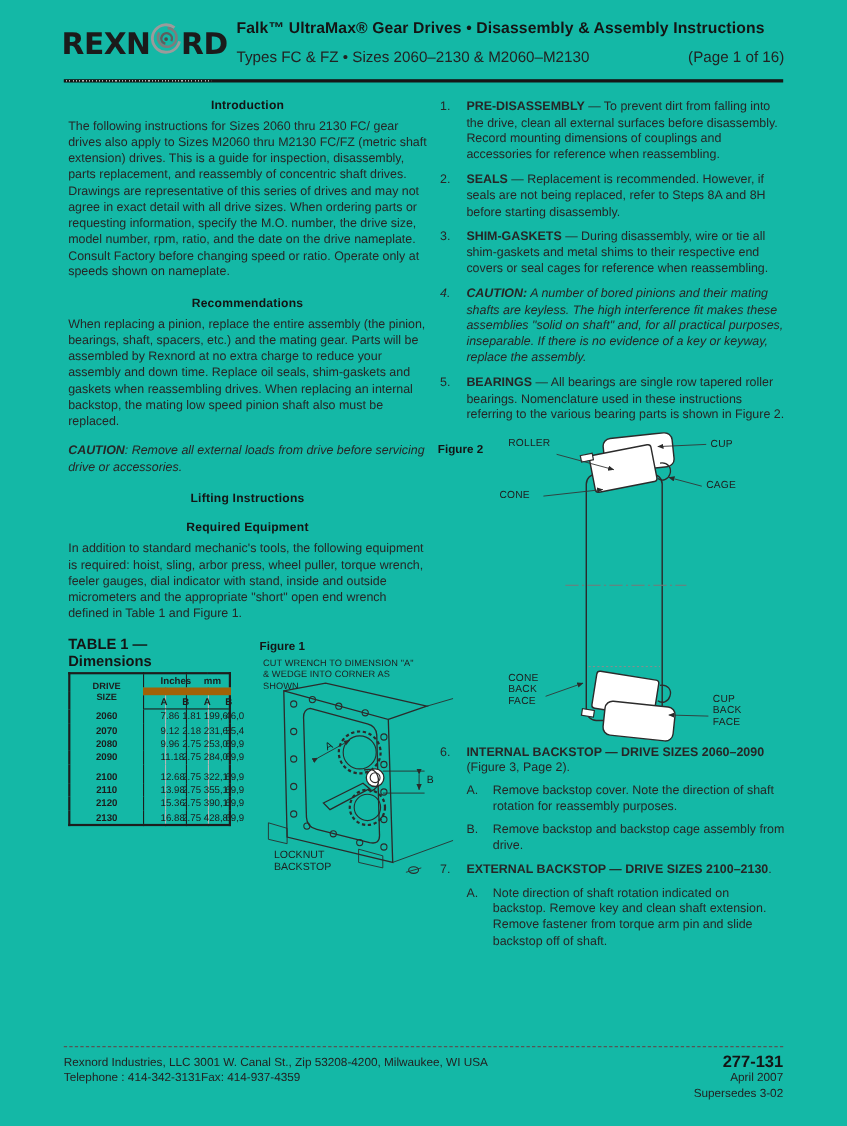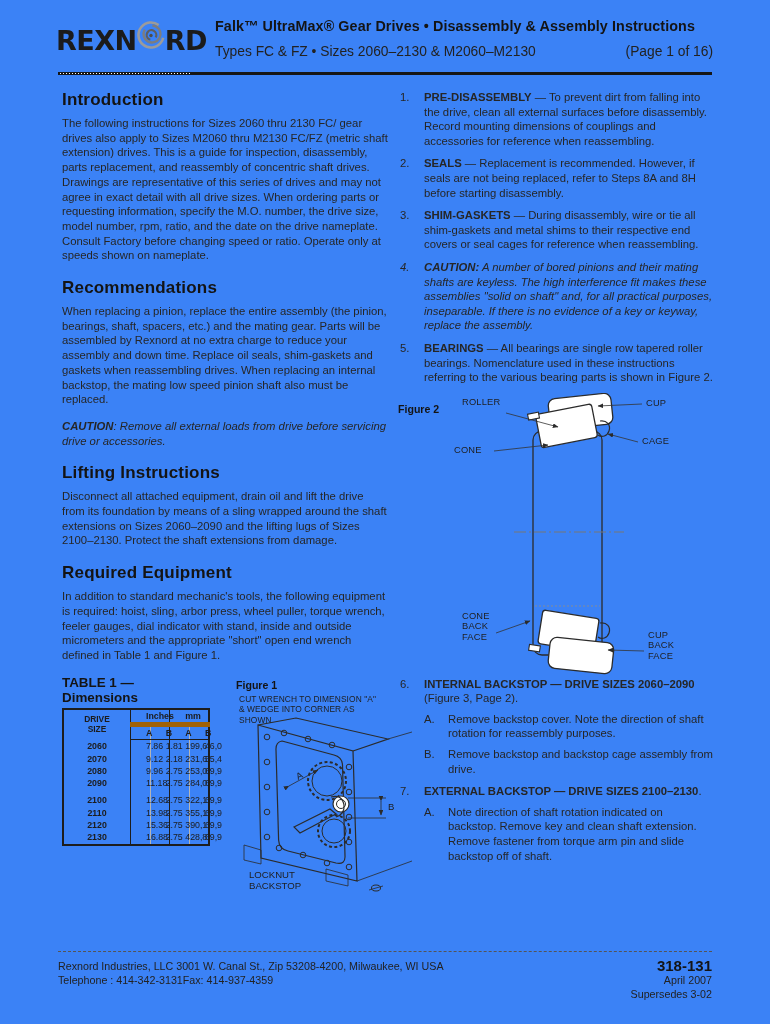--- a/index.html
+++ b/index.html
@@ -1,39 +1,39 @@
 <!DOCTYPE html>
 <html><head>
 <meta charset="utf-8">
 <style>
   html,body { margin:0; padding:0; background:#e8e8e8; }
   .page {
     position:relative; width:770px; height:1024px; margin:0 auto;
-    background:#3b82f6; overflow:hidden;
+    background:#14b8a6; overflow:hidden;
     font-family:"Liberation Sans", sans-serif; color:#222;
   }
   .pre { white-space:pre-line; }
 
   
   .logo { position:absolute; left:56px; top:22px; display:flex; align-items:center; }
   .logo-txt { font-family:"DejaVu Sans", sans-serif; font-weight:900; font-size:27px;
               letter-spacing:-0.5px; color:#1b1b1b; }
   .logo-swirl { margin:0 -2px; position:relative; top:-3px; }
   .titles { position:absolute; left:215px; top:18px; width:498px; }
   .title1 { font-size:14.3px; font-weight:bold; color:#141414; letter-spacing:0.1px; }
   .title2-row { display:flex; justify-content:space-between; margin-top:10px;
                 font-size:13.8px; color:#222; }
   .header-rule { position:absolute; left:58px; top:72px; width:654px; height:3px; background:#161616; }
   .header-rule-dots { position:absolute; left:60px; top:73px; width:132px; height:1px;
     background:repeating-linear-gradient(90deg,#fff 0 1px, transparent 1px 3px); }
 
   
   .col-left  { position:absolute; left:62px;  top:90px; width:326px; }
   .col-right { position:absolute; left:398px; top:90px; width:315px; }
-  .h-sec { font-size:17px; font-weight:bold; color:#141414; margin:15px 0 6px 0; letter-spacing:0.2px; }
+  .h-sec { font-size:11px; font-weight:bold; color:#141414; margin:15px 0 6px 0; letter-spacing:0.2px;text-align:center; }
   .col-left .h-sec:first-child, .col-right .h-sec:first-child { margin-top:0; }
   .body-text { font-size:11.3px; line-height:14.7px; color:#262626; margin:0 0 12px 0; }
   .caution-p { font-size:11.3px; line-height:14.7px; color:#262626; font-style:italic; margin:4px 0 12px 0; }
   .caution-p b { font-weight:bold; }
 
   
   .gi-item { position:relative; padding-left:26px; font-size:11.3px; line-height:14.6px;
              color:#262626; margin-bottom:8px; }
   .gi-num  { position:absolute; left:2px; top:0; }
   .gi-lead { font-weight:bold; }
@@ -43,21 +43,21 @@
 
   
   .tablefig-row { display:flex; margin-top:6px;gap:24px; }
   .table1-block { width:150px; }
   .t1-title { font-size:13.4px; font-weight:bold; color:#141414; margin:0 0 3px 0; }
   table.t1 { border-collapse:collapse; border:2px solid #1d1d1d; width:148px; table-layout:fixed;
              font-size:8.8px; color:#1c1c1c; }
   .t1 th, .t1 td { padding:0 15px; text-align:center; line-height:12.3px; }
   .t1 th { font-weight:bold; }
   .t1 .th-size { font-size:8.4px; line-height:9.5px; border-right:1.6px solid #1d1d1d; width:36px; }
-  .t1 .grp { border-bottom:5px solid #a16207; }
+  .t1 .grp { border-bottom:7px solid #a16207; }
   .t1 .grp-in { border-right:1.6px solid #1d1d1d; }
   .t1 tr.subhead th { border-bottom:1.6px solid #1d1d1d; }
   .t1 tr.subhead th.thin, .t1 td.thin { border-right:1px solid #b5b5b5; }
   .t1 tr.subhead th.grpsep, .t1 td.grpsep { border-right:1.6px solid #1d1d1d; }
   .t1 td.size { font-weight:bold; border-right:1.6px solid #1d1d1d; }
   .t1 tr.gap td { padding-top:5px; }
 
   
   .fig1-block { position:relative; width:176px; height:232px; margin-left:2px; }
   .fig-label { font-size:10.6px; font-weight:bold; color:#141414; }
@@ -111,21 +111,20 @@
 
   <div class="col-left">
     <div class="h-sec">Introduction</div>
     <p class="body-text">The following instructions for Sizes 2060 thru 2130 FC/ gear drives also apply to Sizes M2060 thru M2130 FC/FZ (metric shaft extension) drives. This is a guide for inspection, disassembly, parts replacement, and reassembly of concentric shaft drives. Drawings are representative of this series of drives and may not agree in exact detail with all drive sizes. When ordering parts or requesting information, specify the M.O. number, the drive size, model number, rpm, ratio, and the date on the drive nameplate. Consult Factory before changing speed or ratio. Operate only at speeds shown on nameplate.</p>
 
     <div class="h-sec">Recommendations</div>
     <p class="body-text">When replacing a pinion, replace the entire assembly (the pinion, bearings, shaft, spacers, etc.) and the mating gear. Parts will be assembled by Rexnord at no extra charge to reduce your assembly and down time. Replace oil seals, shim-gaskets and gaskets when reassembling drives. When replacing an internal backstop, the mating low speed pinion shaft also must be replaced.</p>
     <p class="caution-p"><b>CAUTION</b><span>: Remove all external loads from drive before servicing drive or accessories.</span></p>
 
     <div class="h-sec">Lifting Instructions</div>
-    <p class="body-text">Disconnect all attached equipment, drain oil and lift the drive from its foundation by means of a sling wrapped around the shaft extensions on Sizes 2060–2090 and the lifting lugs of Sizes 2100–2130. Protect the shaft extensions from damage.</p>
 
     <div class="h-sec">Required Equipment</div>
     <p class="body-text">In addition to standard mechanic's tools, the following equipment is required: hoist, sling, arbor press, wheel puller, torque wrench, feeler gauges, dial indicator with stand, inside and outside micrometers and the appropriate "short" open end wrench defined in Table 1 and Figure 1.</p>
 
     <div class="tablefig-row">
       <div class="table1-block">
         <div class="t1-title">TABLE 1 — Dimensions</div>
         <table class="t1">
           <tbody>
               <tr>
@@ -373,19 +372,19 @@
       </div>
     </div>
   </div>
 
   <div class="footer">
     <div class="f-left">
       <div>Rexnord Industries, LLC 3001 W. Canal St., Zip 53208-4200, Milwaukee, WI USA</div>
       <div>Telephone : 414-342-3131Fax: 414-937-4359</div>
     </div>
     <div class="f-right">
-      <div class="f-doc">318-131</div>
+      <div class="f-doc">277-131</div>
       <div class="f-sm">April 2007</div>
       <div class="f-sm">Supersedes 3-02</div>
     </div>
   </div>
 
 </div>
 
 </body></html>

